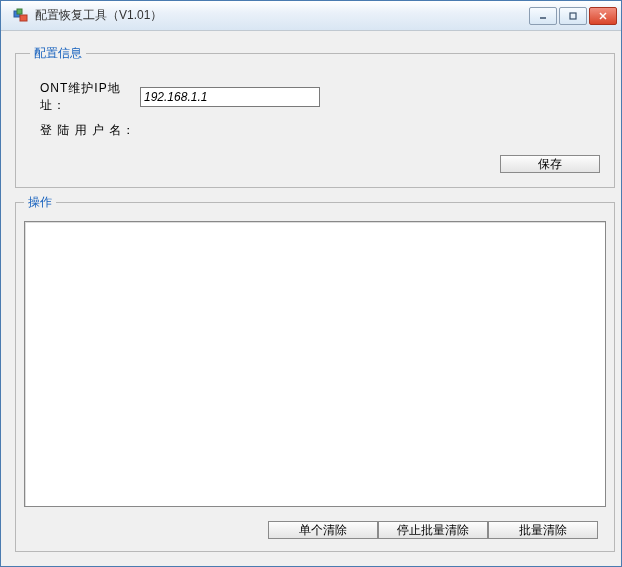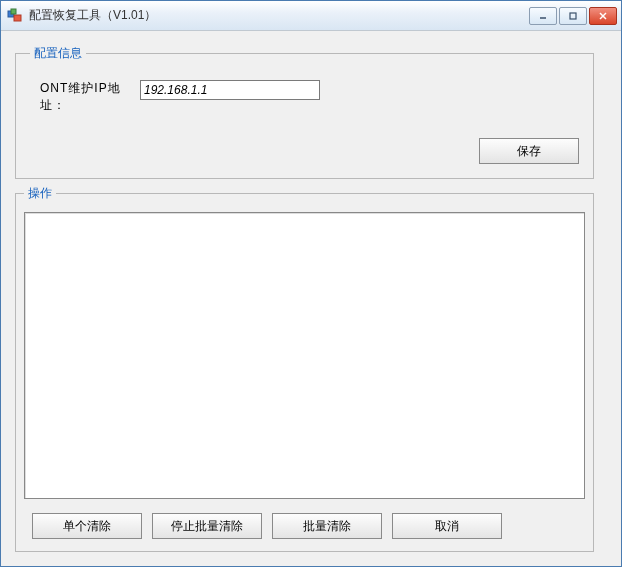--- a/index.html
+++ b/index.html
@@ -17,21 +17,21 @@
   background: #f0f0f0;
   display: flex;
   flex-direction: column;
 }
 .titlebar {
   height: 30px;
   background: linear-gradient(to bottom, #ffffff 0%, #eaf1f9 40%, #d9e6f3 100%);
   border-bottom: 1px solid #c0c8d0;
   display: flex;
   align-items: center;
-  padding: 0 4px 0 6px;
+  padding: 0 4px 0 12px;
 }
 .titlebar .app-icon {
   width: 16px;
   height: 16px;
   margin-right: 6px;
   flex-shrink: 0;
 }
 .titlebar .title {
   flex: 1;
   color: #333;
@@ -52,37 +52,38 @@
   justify-content: center;
   cursor: default;
 }
 .win-btn svg { display: block; }
 .win-btn.close {
   background: linear-gradient(to bottom, #f18f7f, #d9452a);
   border-color: #a8331f;
 }
 .client {
   flex: 1;
-  padding: 8px 27px 14px 14px;
+  padding: 8px 6px 14px 14px;
   display: flex;
   flex-direction: column;
 }
 fieldset.group {
   border: 1px solid #b8b8b8;
   margin: 6px 0 0 0;
   padding: 10px 14px 14px 14px;
   position: relative;
 }
 fieldset.group legend {
   font-size: 12px;
   color: #1560bd;
   padding: 0 4px;
 }
 .form-row {
   display: flex;
+  align-items: center;
   margin: 8px 0;
 }
 .form-row .label {
   width: 110px;
   text-align: left;
   color: #000;
   letter-spacing: 1px;
   padding-left: 10px;
 }
 .form-row input[type=text] {
@@ -95,21 +96,21 @@
   padding: 1px 3px;
   font-style: italic;
 }
 .save-row {
   display: flex;
   justify-content: flex-end;
   margin-top: 6px;
 }
 .btn {
   min-width: 100px;
-  height: 26px;
+  height: 18px;
   border: 1px solid #8a8a8a;
   background: linear-gradient(to bottom, #fdfdfd, #e4e4e4);
   font-size: 12px;
   font-family: Liberation Sans, sans-serif;
   cursor: default;
   padding: 0 8px;
 }
 fieldset.ops {
   flex: 1;
   display: flex;
@@ -120,22 +121,21 @@
   flex: 1;
   border: 1px solid #888;
   background: #fff;
   margin-bottom: 14px;
   box-shadow: inset 1px 1px 0 #ddd;
   overflow: auto;
   min-height: 240px;
 }
 .button-row {
   display: flex;
-  justify-content: flex-start;
-  gap: 10px;
+  justify-content: flex-end;
   padding: 0 8px;
 }
 .button-row .btn {
   min-width: 110px;
 }
 </style>
 </head>
 <body>
 
 <div class="window">
@@ -173,37 +173,37 @@
 
     <fieldset class="group">
       <legend>配置信息</legend>
 
       <div class="form-row">
         <span class="label">ONT维护IP地址：</span>
         <input type="text" value="192.168.1.1" style="">
       </div>
 
       <div class="form-row">
+        <span class="label">登 陆 用 户 名：</span>
       </div>
 
       <div class="form-row">
       </div>
 
       <div class="save-row">
         <button class="btn">保存</button>
       </div>
     </fieldset>
 
     <fieldset class="group ops">
       <legend>操作</legend>
 
       <div class="log-area"></div>
 
       <div class="button-row">
         <button class="btn">单个清除</button>
         <button class="btn">停止批量清除</button>
         <button class="btn">批量清除</button>
-        <button class="btn">取消</button>
       </div>
     </fieldset>
 
   </div>
 </div>
 
 </body></html>

